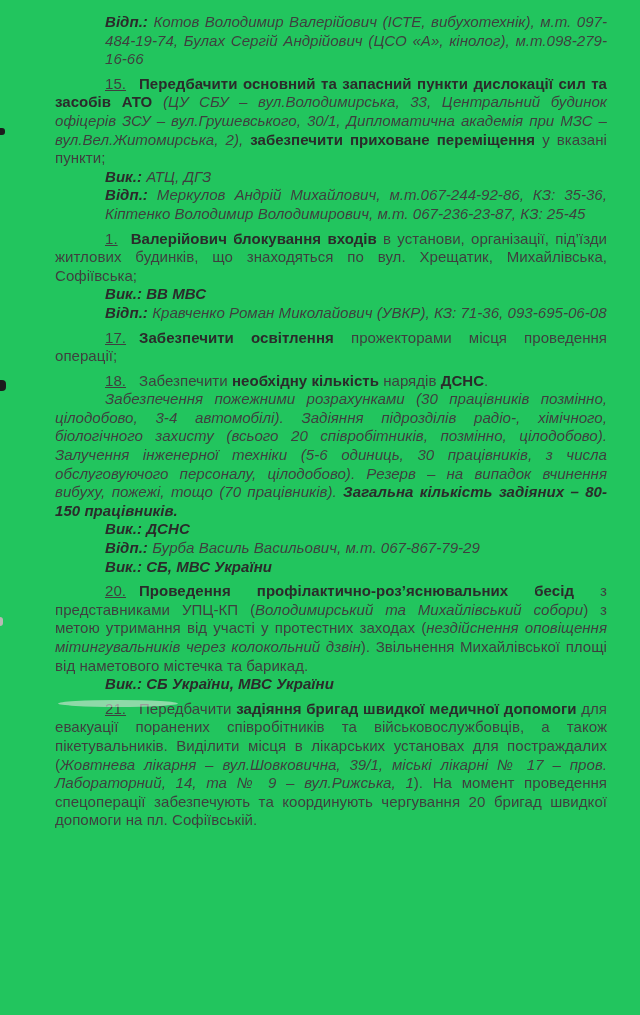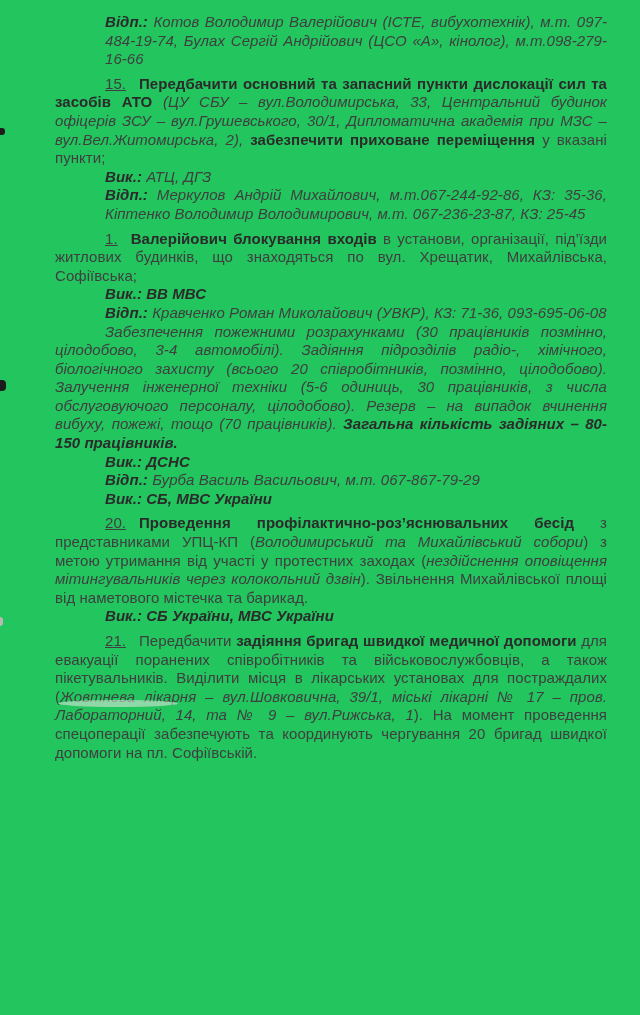--- a/index.html
+++ b/index.html
@@ -41,20 +41,22 @@
 
 <div class="page">
   <div id="doc-body">
       <p class="para p-exec"><span class="b i">Відп.: </span><span class="i">Котов Володимир Валерійович (ІСТЕ, вибухотехнік), м.т. 097-484-19-74, Булах Сергій Андрійович (ЦСО «А», кінолог), м.т.098-279-16-66</span></p>
       <p class="para p-item"><span class="num">15.</span><span class="b">Передбачити основний та запасний пункти дислокації сил та засобів АТО </span><span class="i">(ЦУ СБУ – вул.Володимирська, 33, Центральний будинок офіцерів ЗСУ – вул.Грушевського, 30/1, Дипломатична академія при МЗС – вул.Вел.Житомирська, 2), </span><span class="b">забезпечити приховане переміщення </span><span>у вказані пункти;</span></p>
       <p class="para p-exec"><span class="b i">Вик.: </span><span class="i">АТЦ, ДГЗ</span></p>
       <p class="para p-exec"><span class="b i">Відп.: </span><span class="i">Меркулов Андрій Михайлович, м.т.067-244-92-86, КЗ: 35-36, Кіптенко Володимир Володимирович, м.т. 067-236-23-87, КЗ: 25-45</span></p>
       <p class="para p-item"><span class="num">1.</span><span class="b">Валерійович блокування входів </span><span>в установи, організації, під’їзди житлових будинків, що знаходяться по вул. Хрещатик, Михайлівська, Софіївська;</span></p>
       <p class="para p-exec"><span class="b i">Вик.: ВВ МВС</span></p>
       <p class="para p-exec"><span class="b i">Відп.: </span><span class="i">Кравченко Роман Миколайович (УВКР), КЗ: 71-36, 093-695-06-08</span></p>
+      <p class="para p-item"><span class="num">17.</span><span class="b">Забезпечити освітлення </span><span>прожекторами місця проведення операції;</span></p>
+      <p class="para p-item"><span class="num">18.</span><span>Забезпечити </span><span class="b">необхідну кількість </span><span>нарядів </span><span class="b">ДСНС</span><span>.</span></p>
       <p class="para p-body"><span class="i">Забезпечення пожежними розрахунками (30 працівників позмінно, цілодобово, 3-4 автомобілі). Задіяння підрозділів радіо-, хімічного, біологічного захисту (всього 20 співробітників, позмінно, цілодобово). Залучення інженерної техніки (5-6 одиниць, 30 працівників, з числа обслуговуючого персоналу, цілодобово). Резерв – на випадок вчинення вибуху, пожежі, тощо (70 працівників). </span><span class="b i">Загальна кількість задіяних – 80-150 працівників.</span></p>
       <p class="para p-exec"><span class="b i">Вик.: ДСНС</span></p>
       <p class="para p-exec"><span class="b i">Відп.: </span><span class="i">Бурба Василь Васильович, м.т. 067-867-79-29</span></p>
       <p class="para p-exec"><span class="b i">Вик.: СБ, МВС України</span></p>
       <p class="para p-item"><span class="num">20.</span><span class="b">Проведення профілактично-роз’яснювальних бесід </span><span>з представниками УПЦ-КП (</span><span class="i">Володимирський та Михайлівський собори</span><span>) з метою утримання від участі у протестних заходах (</span><span class="i">нездійснення оповіщення мітингувальників через колокольний дзвін</span><span>). Звільнення Михайлівської площі від наметового містечка та барикад.</span></p>
       <p class="para p-exec"><span class="b i">Вик.: СБ України, МВС України</span></p>
       <p class="para p-item"><span class="num">21.</span><span>Передбачити </span><span class="b">задіяння бригад швидкої медичної допомоги </span><span>для евакуації поранених співробітників та військовослужбовців, а також пікетувальників. Виділити місця в лікарських установах для постраждалих (</span><span class="i">Жовтнева лікарня – вул.Шовковична, 39/1, міські лікарні № 17 – пров. Лабораторний, 14, та № 9 – вул.Рижська, 1</span><span>). На момент проведення спецоперації забезпечують та координують чергування 20 бригад швидкої допомоги на пл. Софіївській.</span></p>
     </div>
   <div class="artifact a1"></div>
   <div class="artifact a2"></div>

